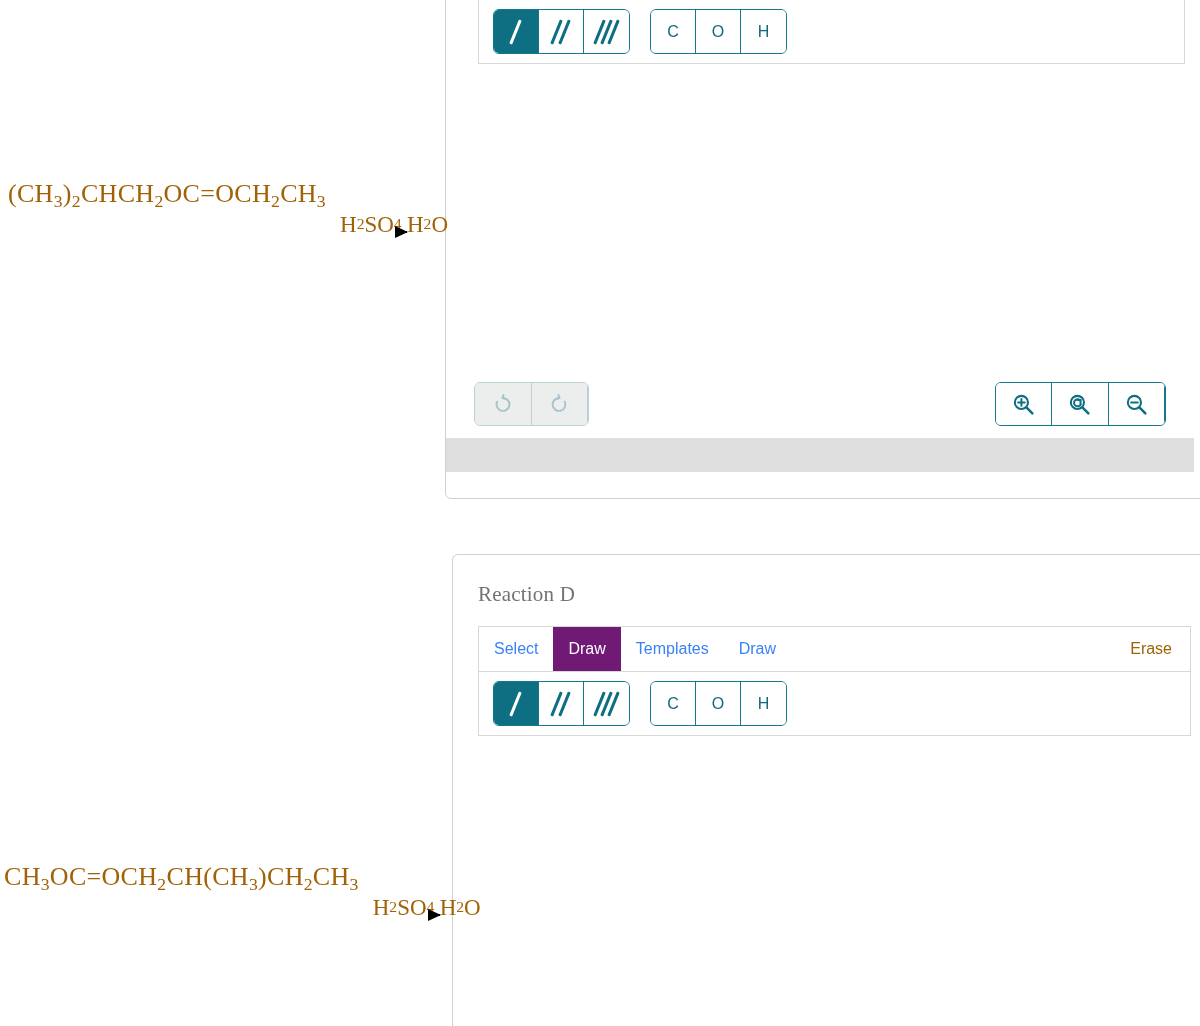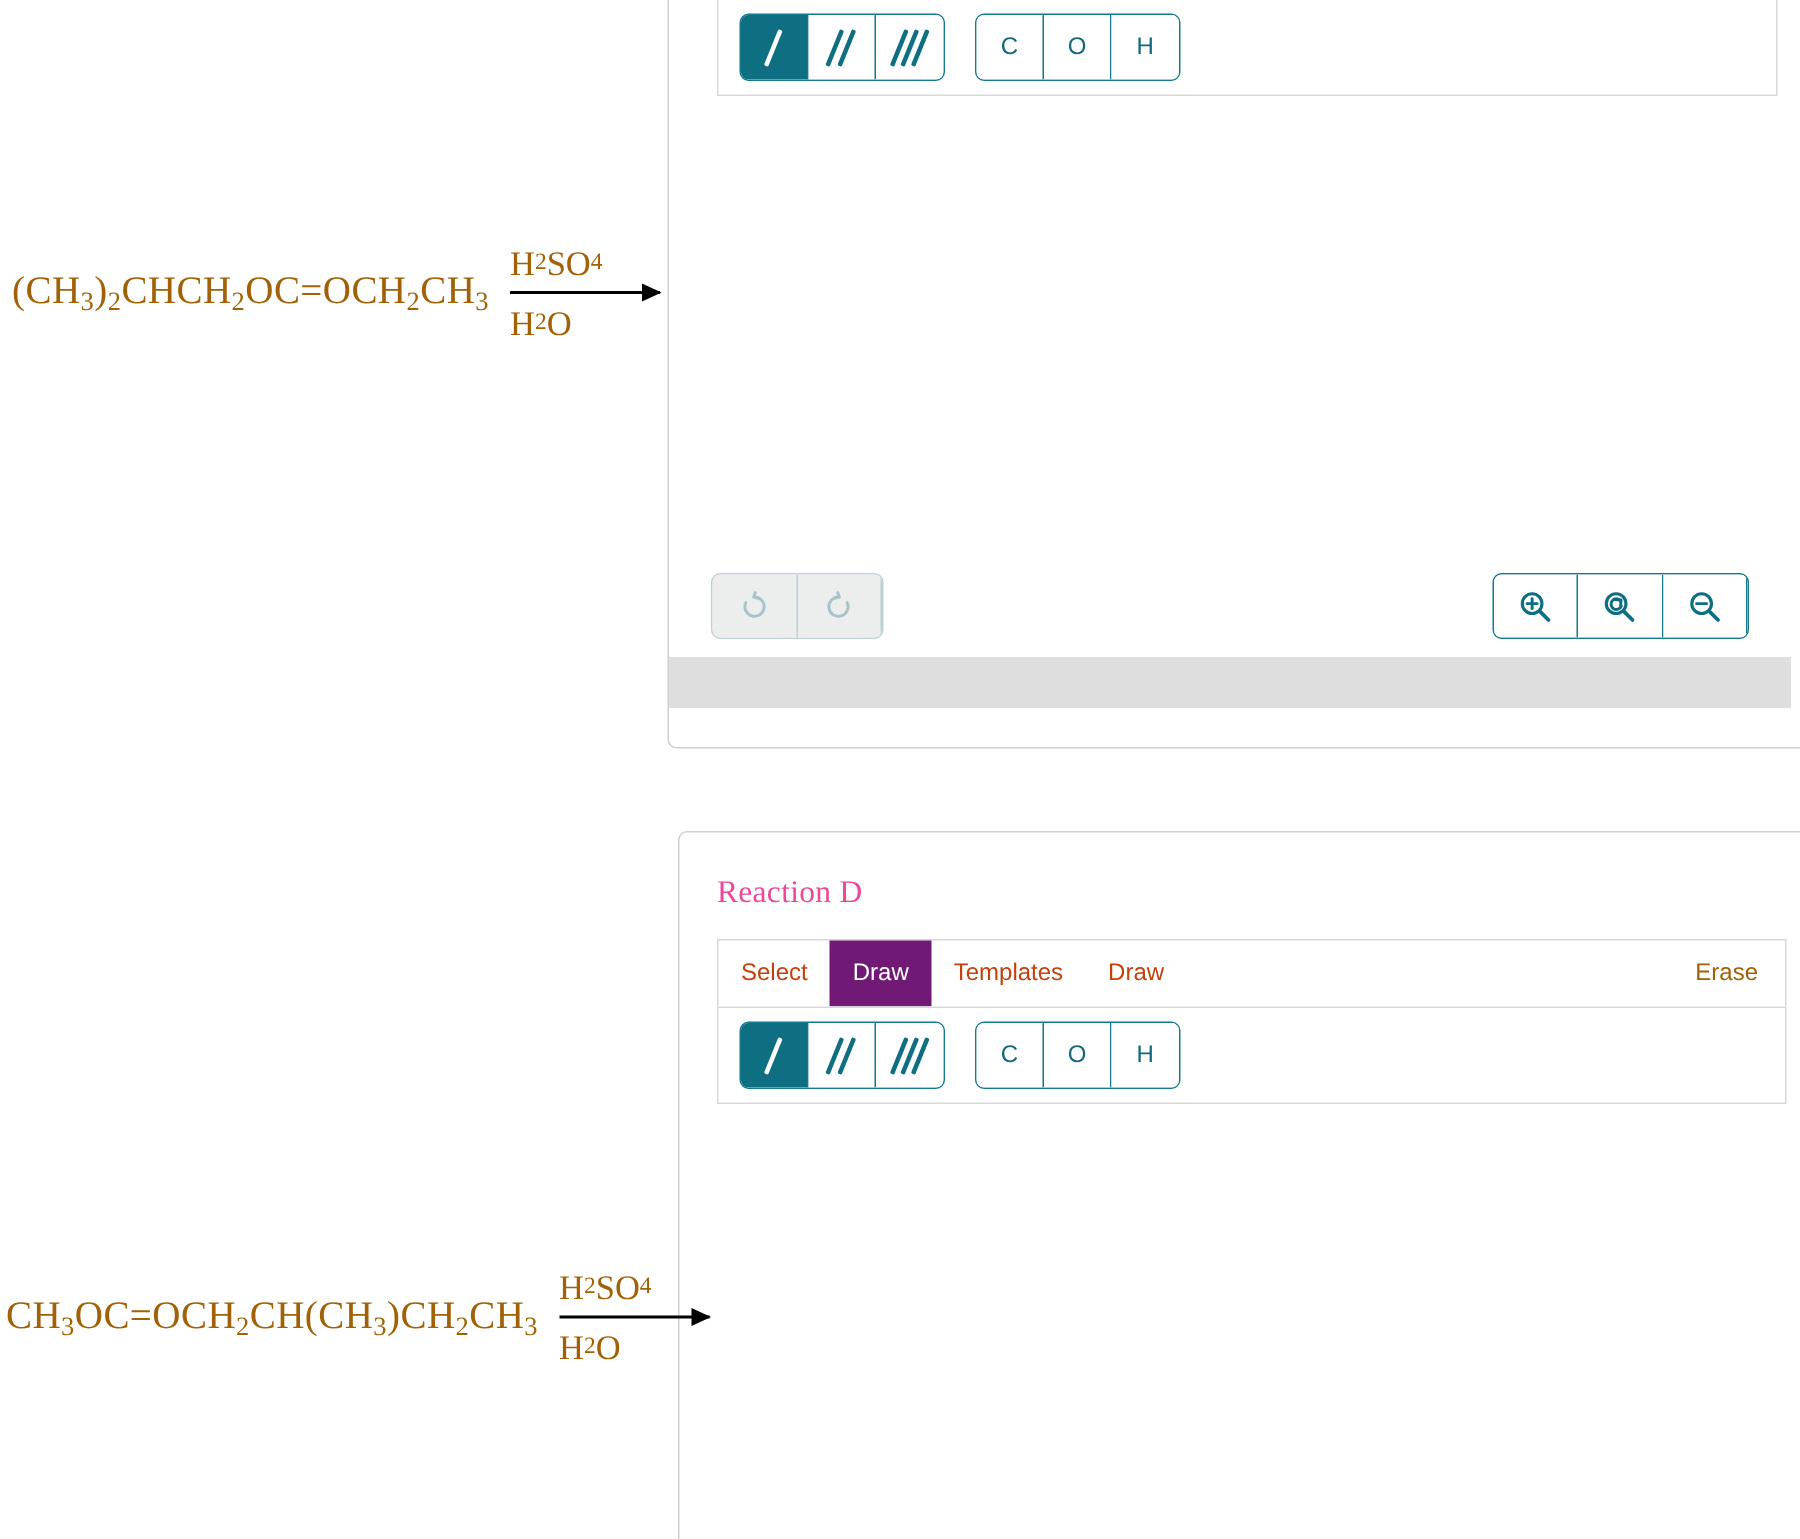--- a/index.html
+++ b/index.html
@@ -42,42 +42,42 @@
     top: 554px;
     width: 763px;
     height: 560px;
     border-radius: 6px;
   }
 
   .panel-title {
     position: absolute;
     font-family: "Liberation Serif", serif;
     font-size: 21px;
-    color: #ec4899;
+    color: #737373;
     letter-spacing: .2px;
     white-space: nowrap;
   }
 
   
   .tabstrip {
     position: absolute;
     box-sizing: border-box;
     border: 1px solid #d8d8d8;
     border-bottom: none;
     background: #ffffff;
     display: flex;
     align-items: stretch;
     height: 45px;
   }
   .tab {
     display: flex;
     align-items: center;
     padding: 0 15px;
     font-size: 16px;
-    color: #c2410c;
+    color: #3b82f6;
     background: transparent;
     cursor: pointer;
     white-space: nowrap;
     user-select: none;
   }
   .tab.active {
     background: #701a75;
     color: #ffffff;
   }
   .tab-spacer { flex: 1 1 auto; }
@@ -214,22 +214,21 @@
     font-size: 0.68em;
     vertical-align: -0.28em;
   }
 
   .arrow-box {
     position: relative;
     width: 108px;
     height: 86px;
     margin-left: 14px;
     display: flex;
-    flex-direction: column;
-    align-items: flex-start;
+    align-items: flex-end;
     justify-content: center;
   }
   .arrow-top, .arrow-bot {
     font-size: 23px;
     font-family: "Liberation Serif", serif;
     line-height: 1;
     height: 28px;
     display: flex;
     align-items: center;
   }

